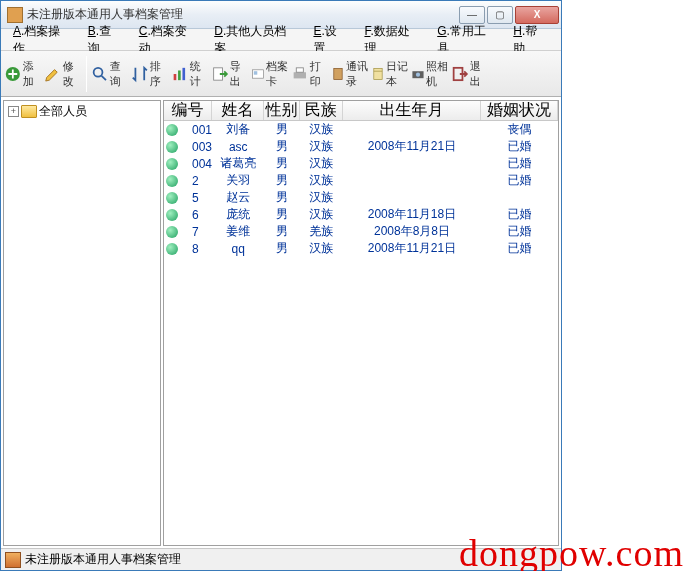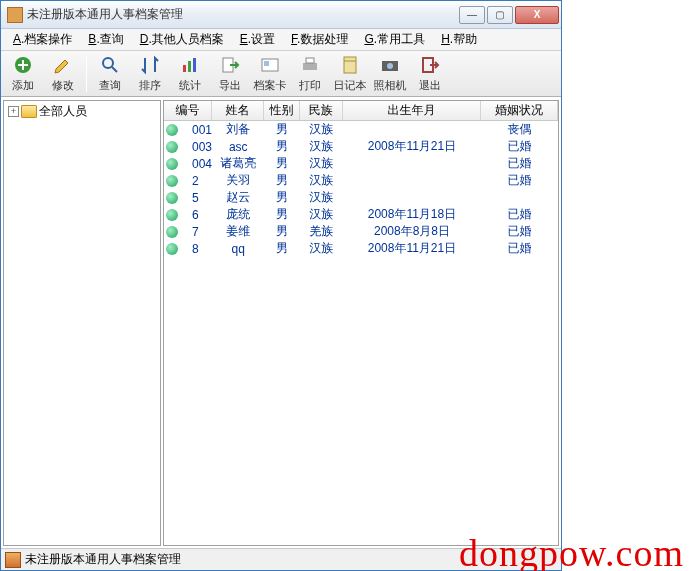--- a/index.html
+++ b/index.html
@@ -8,32 +8,32 @@
 .titlebar{height:28px;background:linear-gradient(#fdfefe,#e8eef5,#dde6f1);display:flex;align-items:center;padding:0 2px;border-bottom:1px solid #b8c8d8}
 .titlebar-icon{width:16px;height:16px;margin:0 4px;background:#e0a050;border:1px solid #a07030}
 .titlebar-text{flex:1;color:#333;font-size:12px}
 .win-controls{display:flex;gap:2px}
 .win-btn{width:26px;height:18px;border:1px solid #8a9db0;background:linear-gradient(#f8fafd,#e0e8f0);border-radius:2px;display:flex;align-items:center;justify-content:center;font-size:10px;color:#444;cursor:pointer}
 .win-btn.close{width:44px;background:linear-gradient(#e9a5a0,#d46a5f);border-color:#a84035;color:#fff;font-weight:bold}
 .menubar{height:22px;background:#f5f5f5;display:flex;align-items:center;padding:0 4px;border-bottom:1px solid #d0d0d0}
 .menu-item{padding:2px 8px;color:#000;cursor:pointer}
 .menu-item u{text-decoration:underline}
 .toolbar{height:46px;background:linear-gradient(#f8f8f8,#e8e8e8);display:flex;align-items:center;padding:0 2px;border-bottom:1px solid #b0b0b0}
-.tb-btn{width:40px;height:40px;display:flex;flex-direction:column;align-items:center;justify-content:space-between;cursor:pointer;gap:1px;border:1px solid transparent}
+.tb-btn{width:40px;height:40px;display:flex;flex-direction:row;align-items:center;justify-content:flex-end;cursor:pointer;gap:1px;border:1px solid transparent}
 .tb-icon{width:20px;height:20px;display:block}
 .tb-label{font-size:11px;color:#333}
 .tb-sep{width:1px;height:36px;background:#c0c0c0;margin:0 3px;border-right:1px solid #fff}
 .content{flex:1;display:flex;background:#fff;border-top:1px solid #fff}
 .sidebar{width:158px;border:1px solid #a0a0a0;margin:2px;background:#fff;overflow:auto}
 .tree-row{display:flex;align-items:center;padding:2px 4px;gap:2px}
 .tree-exp{width:11px;height:11px;border:1px solid #888;background:#fff;display:flex;align-items:center;justify-content:center;font-size:9px;line-height:1;color:#555;cursor:pointer}
 .tree-folder{width:16px;height:13px;background:linear-gradient(#ffe9a0,#f0c040);border:1px solid #c09020;border-radius:1px}
 .main{flex:1;margin:2px 2px 2px 0;border:1px solid #a0a0a0;background:#fff;overflow:auto}
 .grid-head{display:flex;background:linear-gradient(#fdfdfd,#ececec);border-bottom:1px solid #c8c8c8;height:20px}
-.gh-cell{border-right:1px solid #d4d4d4;display:flex;align-items:center;justify-content:center;color:#000;font-size:12px}
+.gh-cell{border-right:1px solid #d4d4d4;display:flex;align-items:center;justify-content:center;color:#000;font-size:16px}
 .grid-body{}
 .grid-row{display:flex;height:17px;align-items:center}
 .gb-cell{display:flex;align-items:center;justify-content:center;color:#003399;font-size:12px;overflow:hidden;white-space:nowrap}
 .gb-cell.id{justify-content:flex-start;padding-left:2px;gap:14px}
 .row-ico{width:12px;height:12px;border-radius:50%;background:radial-gradient(circle at 35% 35%,#a0f0c0,#20a060);flex-shrink:0}
 .c0{width:62px}.c1{width:68px}.c2{width:46px}.c3{width:56px}.c4{width:180px}.c5{width:100px}
 .statusbar{height:22px;background:#f0f0f0;border-top:1px solid #c8c8c8;display:flex;align-items:center;padding:0 4px;gap:4px}
 .status-icon{width:16px;height:16px;background:linear-gradient(#f0b060,#d07030);border:1px solid #905020}
 .watermark{position:absolute;bottom:-4px;right:6px;font-family:Georgia,serif;font-size:38px;color:#e00000;letter-spacing:1px;pointer-events:none}
 </style>
@@ -47,20 +47,21 @@
     <div class="win-controls">
       <div class="win-btn">—</div>
       <div class="win-btn">▢</div>
       <div class="win-btn close">X</div>
     </div>
   </div>
 
   <div class="menubar">
     <span class="menu-item"><u>A</u>.<span>档案操作</span></span>
     <span class="menu-item"><u>B</u>.<span>查询</span></span>
+    <span class="menu-item"><u>C</u>.<span>档案变动</span></span>
     <span class="menu-item"><u>D</u>.<span>其他人员档案</span></span>
     <span class="menu-item"><u>E</u>.<span>设置</span></span>
     <span class="menu-item"><u>F</u>.<span>数据处理</span></span>
     <span class="menu-item"><u>G</u>.<span>常用工具</span></span>
     <span class="menu-item"><u>H</u>.<span>帮助</span></span>
   </div>
 
   <div class="toolbar">
     <div class="tb-btn">
         <svg class="tb-icon" viewBox="0 0 20 20">
@@ -110,20 +111,26 @@
           <rect x="4" y="6" width="5" height="5" fill="#a0c0e0"></rect>
         </svg>
         <span class="tb-label">档案卡</span>
       </div>
     <div class="tb-btn">
         <svg class="tb-icon" viewBox="0 0 20 20">
           <rect x="3" y="8" width="14" height="7" fill="#b0b0b0"></rect>
           <rect x="6" y="3" width="8" height="5" fill="#fff" stroke="#888"></rect>
         </svg>
         <span class="tb-label">打印</span>
+      </div>
+    <div class="tb-btn">
+        <svg class="tb-icon" viewBox="0 0 20 20">
+          <rect x="4" y="2" width="12" height="16" fill="#d0a060" stroke="#805020"></rect>
+        </svg>
+        <span class="tb-label">通讯录</span>
       </div>
     <div class="tb-btn">
         <svg class="tb-icon" viewBox="0 0 20 20">
           <rect x="4" y="2" width="12" height="16" fill="#f0e0a0" stroke="#a09040"></rect>
           <line x1="4" y1="6" x2="16" y2="6" stroke="#a09040"></line>
         </svg>
         <span class="tb-label">日记本</span>
       </div>
     <div class="tb-btn">
         <svg class="tb-icon" viewBox="0 0 20 20">

